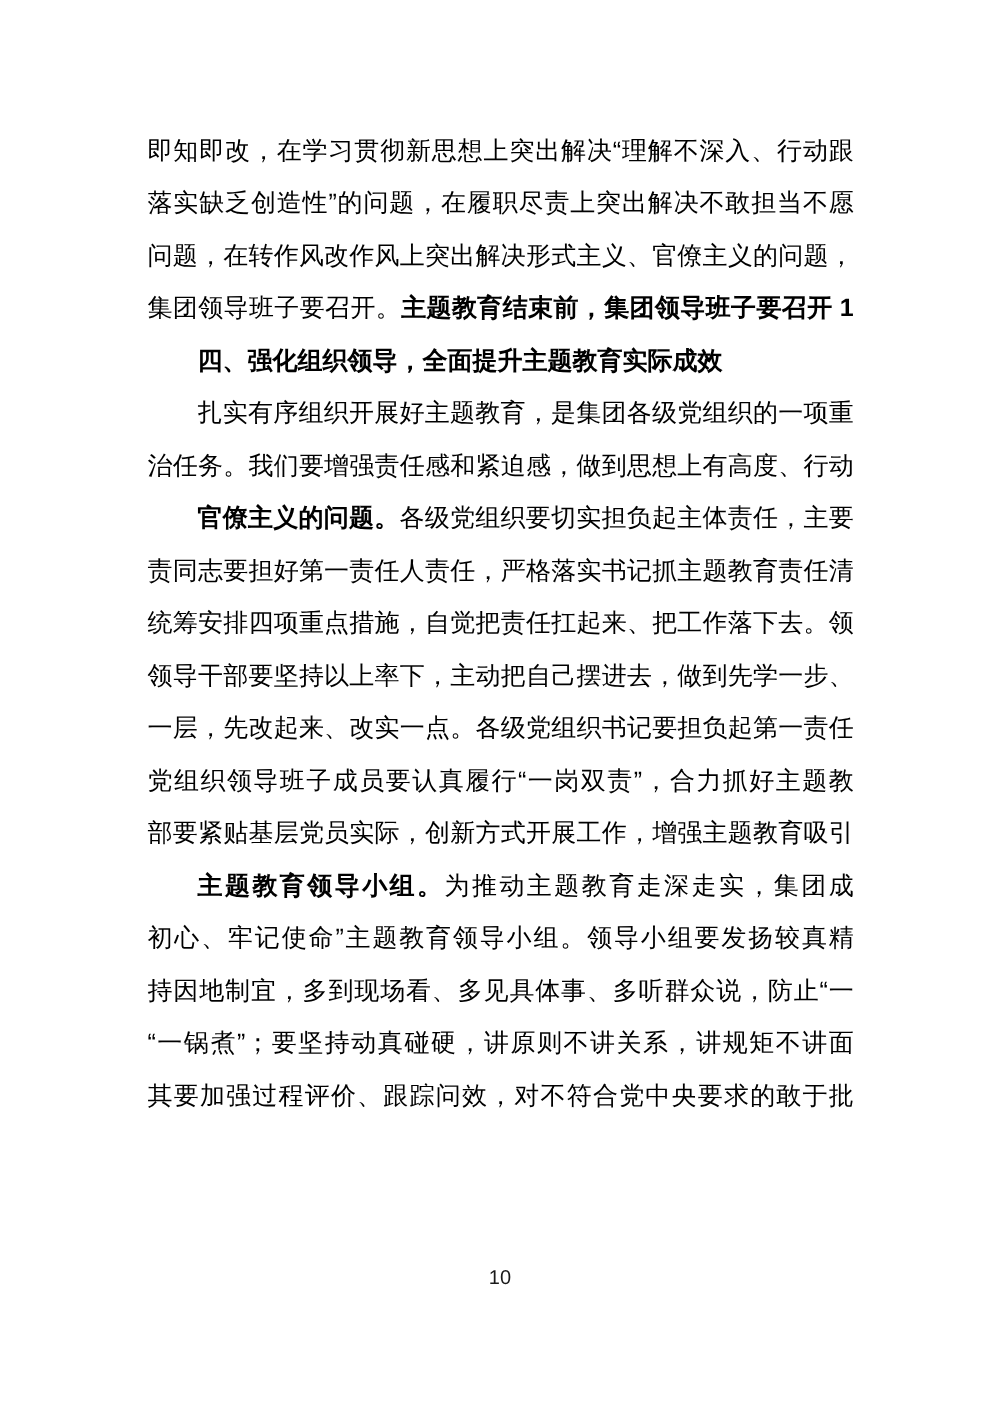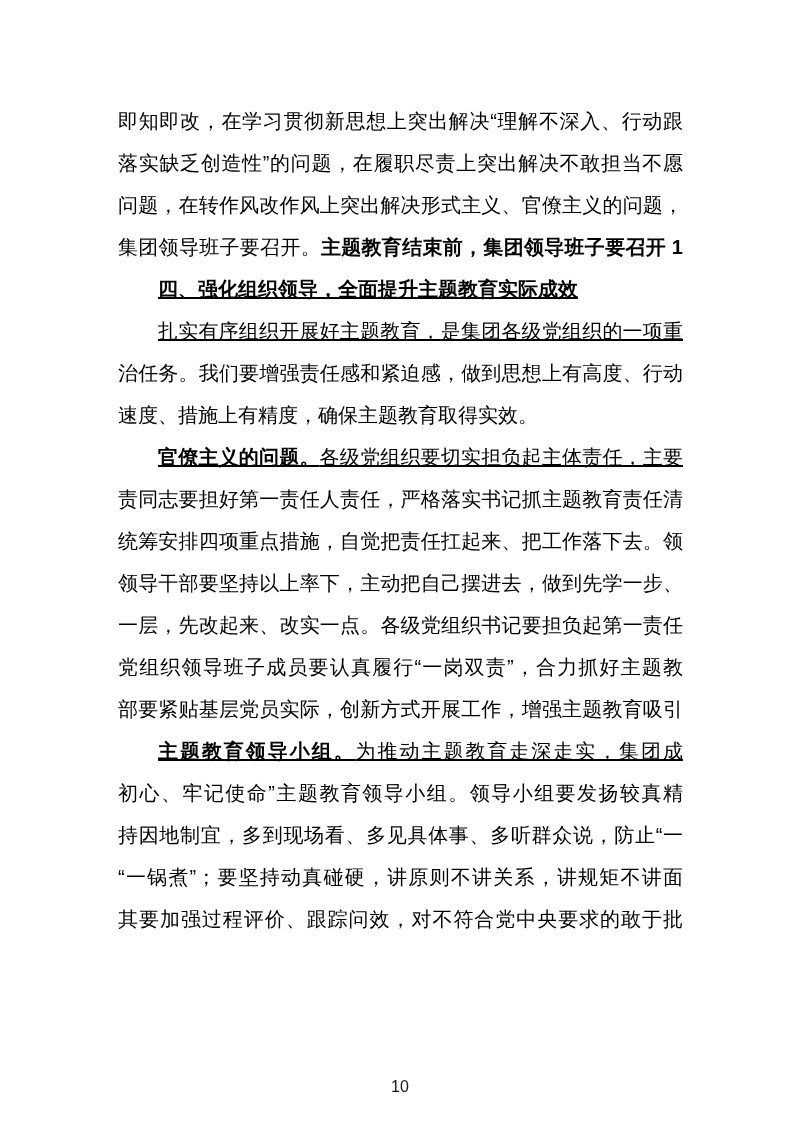--- a/index.html
+++ b/index.html
@@ -30,49 +30,47 @@
     text-align: justify;
     overflow: hidden;
     white-space: nowrap;
   }
   .line.flush {
     white-space: normal;
     text-align-last: justify;
   }
   .line.indent {
     text-indent: 2em;
-    text-decoration: underline;
   }
   .bold {
     font-weight: bold;
   }
   .page-number {
     position: absolute;
-    top: 1076px;
+    top: 1012px;
     left: 0;
     width: 100%;
     text-align: center;
     font-size: 16px;
     line-height: 22px;
     color: #1a1a1a;
   }
 </style>
 </head>
 <body>
 
 <div class="page">
   <div class="content">
       <div class="line flush"><span class="">即知即改，在学习贯彻新思想上突出解决“理解不深入、行动跟不上、</span></div>
       <div class="line flush"><span class="">落实缺乏创造性”的问题，在履职尽责上突出解决不敢担当不愿作为的</span></div>
       <div class="line flush"><span class="">问题，在转作风改作风上突出解决形式主义、官僚主义的问题，以整改</span></div>
       <div class="line flush"><span class="">集团领导班子要召开。</span><span class="bold">主题教育结束前，集团领导班子要召开 1 次专</span></div>
       <div class="line indent"><span class="bold">四、强化组织领导，全面提升主题教育实际成效</span></div>
       <div class="line indent flush"><span class="">扎实有序组织开展好主题教育，是集团各级党组织的一项重大政</span></div>
       <div class="line flush"><span class="">治任务。我们要增强责任感和紧迫感，做到思想上有高度、行动上有</span></div>
-      <div class="line"><span class="">速度、措施上有精度，确保主题教育取得实效。</span></div>
       <div class="line indent flush"><span class="bold">官僚主义的问题。</span><span class="">各级党组织要切实担负起主体责任，主要负</span></div>
       <div class="line flush"><span class="">责同志要担好第一责任人责任，严格落实书记抓主题教育责任清单，</span></div>
       <div class="line flush"><span class="">统筹安排四项重点措施，自觉把责任扛起来、把工作落下去。领导机关、</span></div>
       <div class="line flush"><span class="">领导干部要坚持以上率下，主动把自己摆进去，做到先学一步、学深</span></div>
       <div class="line flush"><span class="">一层，先改起来、改实一点。各级党组织书记要担负起第一责任人责任，</span></div>
       <div class="line flush"><span class="">党组织领导班子成员要认真履行“一岗双责”，合力抓好主题教育。党支</span></div>
       <div class="line flush"><span class="">部要紧贴基层党员实际，创新方式开展工作，增强主题教育吸引力和感</span></div>
       <div class="line indent flush"><span class="bold">主题教育领导小组。</span><span class="">为推动主题教育走深走实，集团成立“不忘</span></div>
       <div class="line flush"><span class="">初心、牢记使命”主题教育领导小组。领导小组要发扬较真精神，坚</span></div>
       <div class="line flush"><span class="">持因地制宜，多到现场看、多见具体事、多听群众说，防止“一刀切”</span></div>

